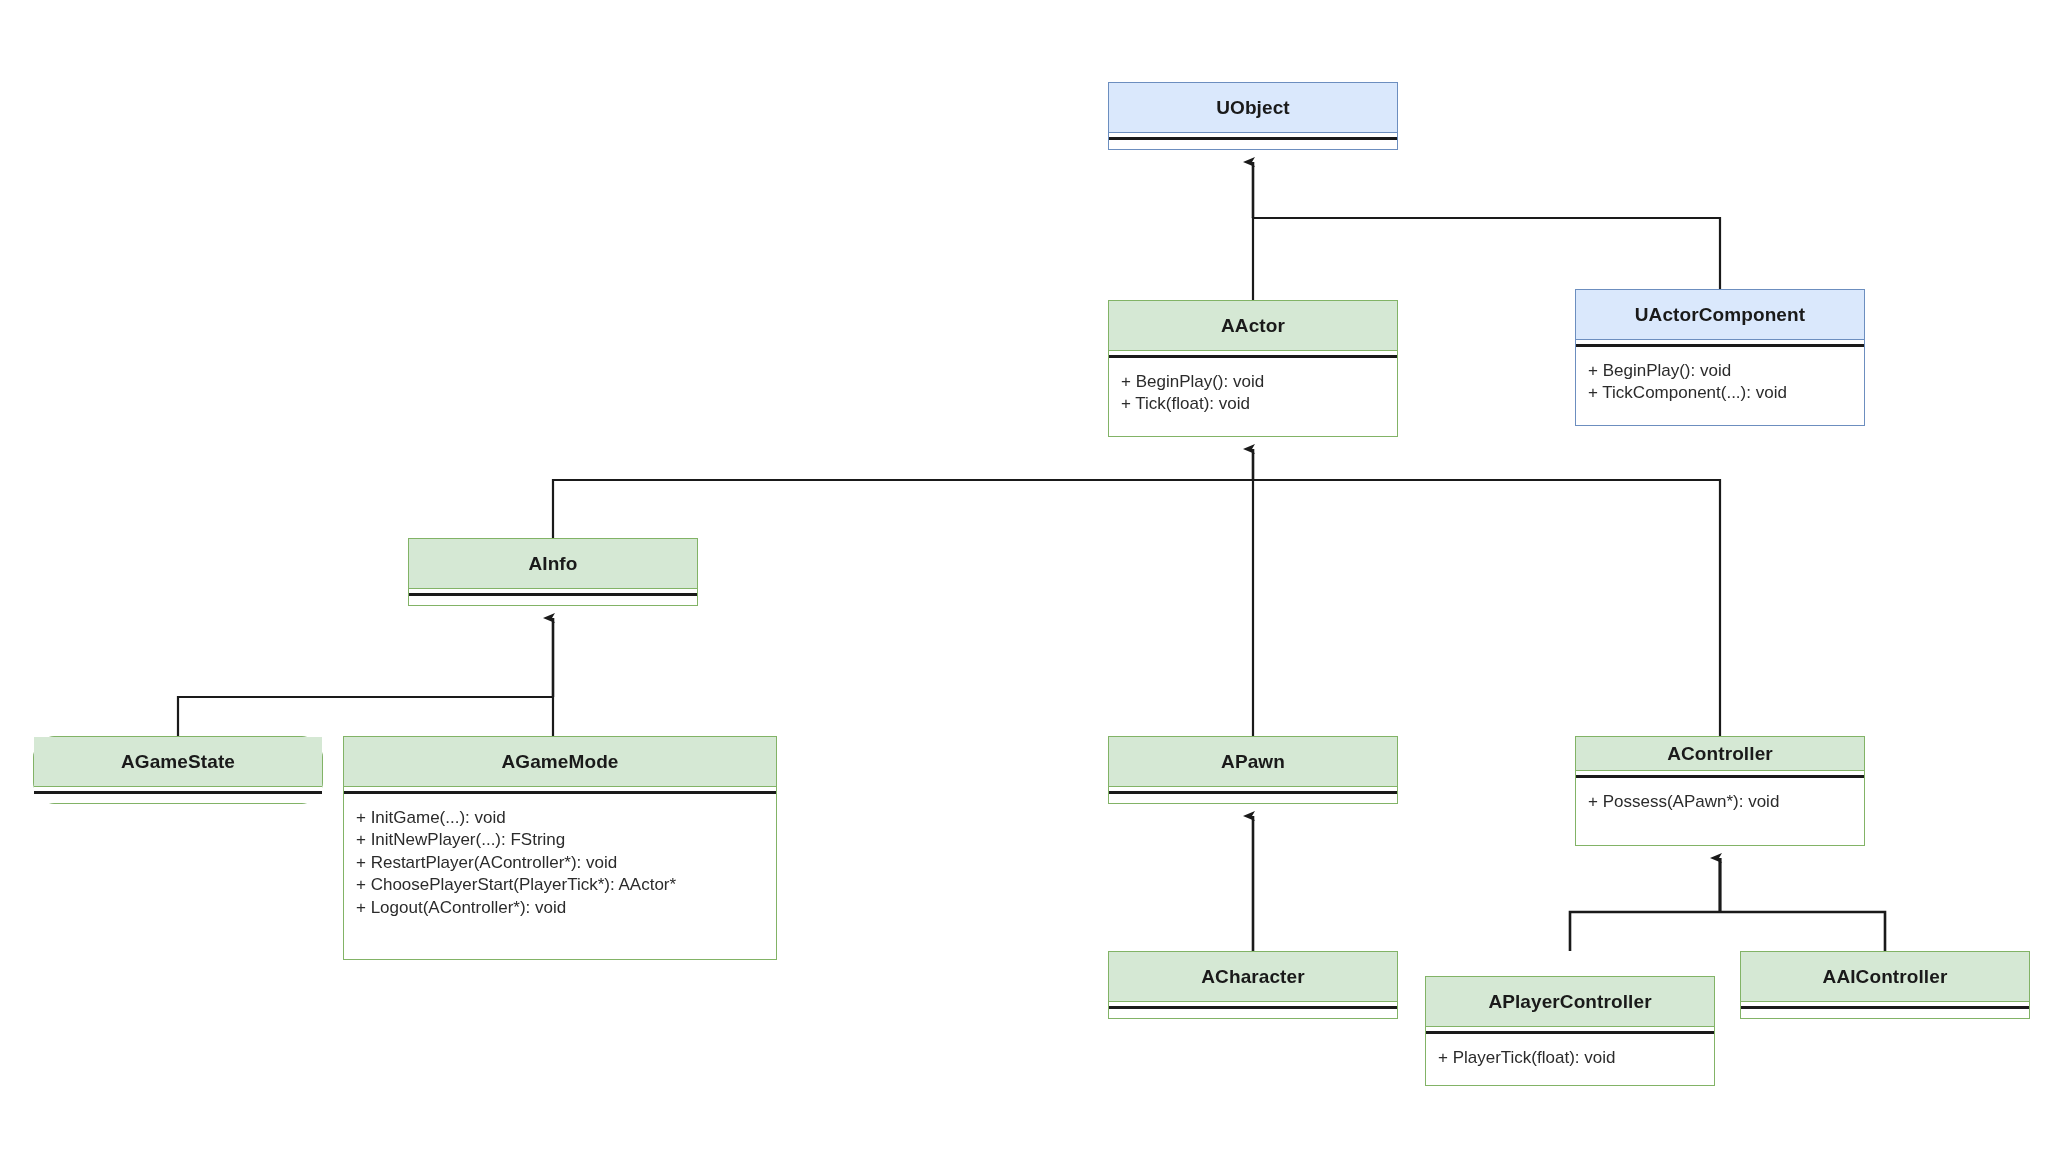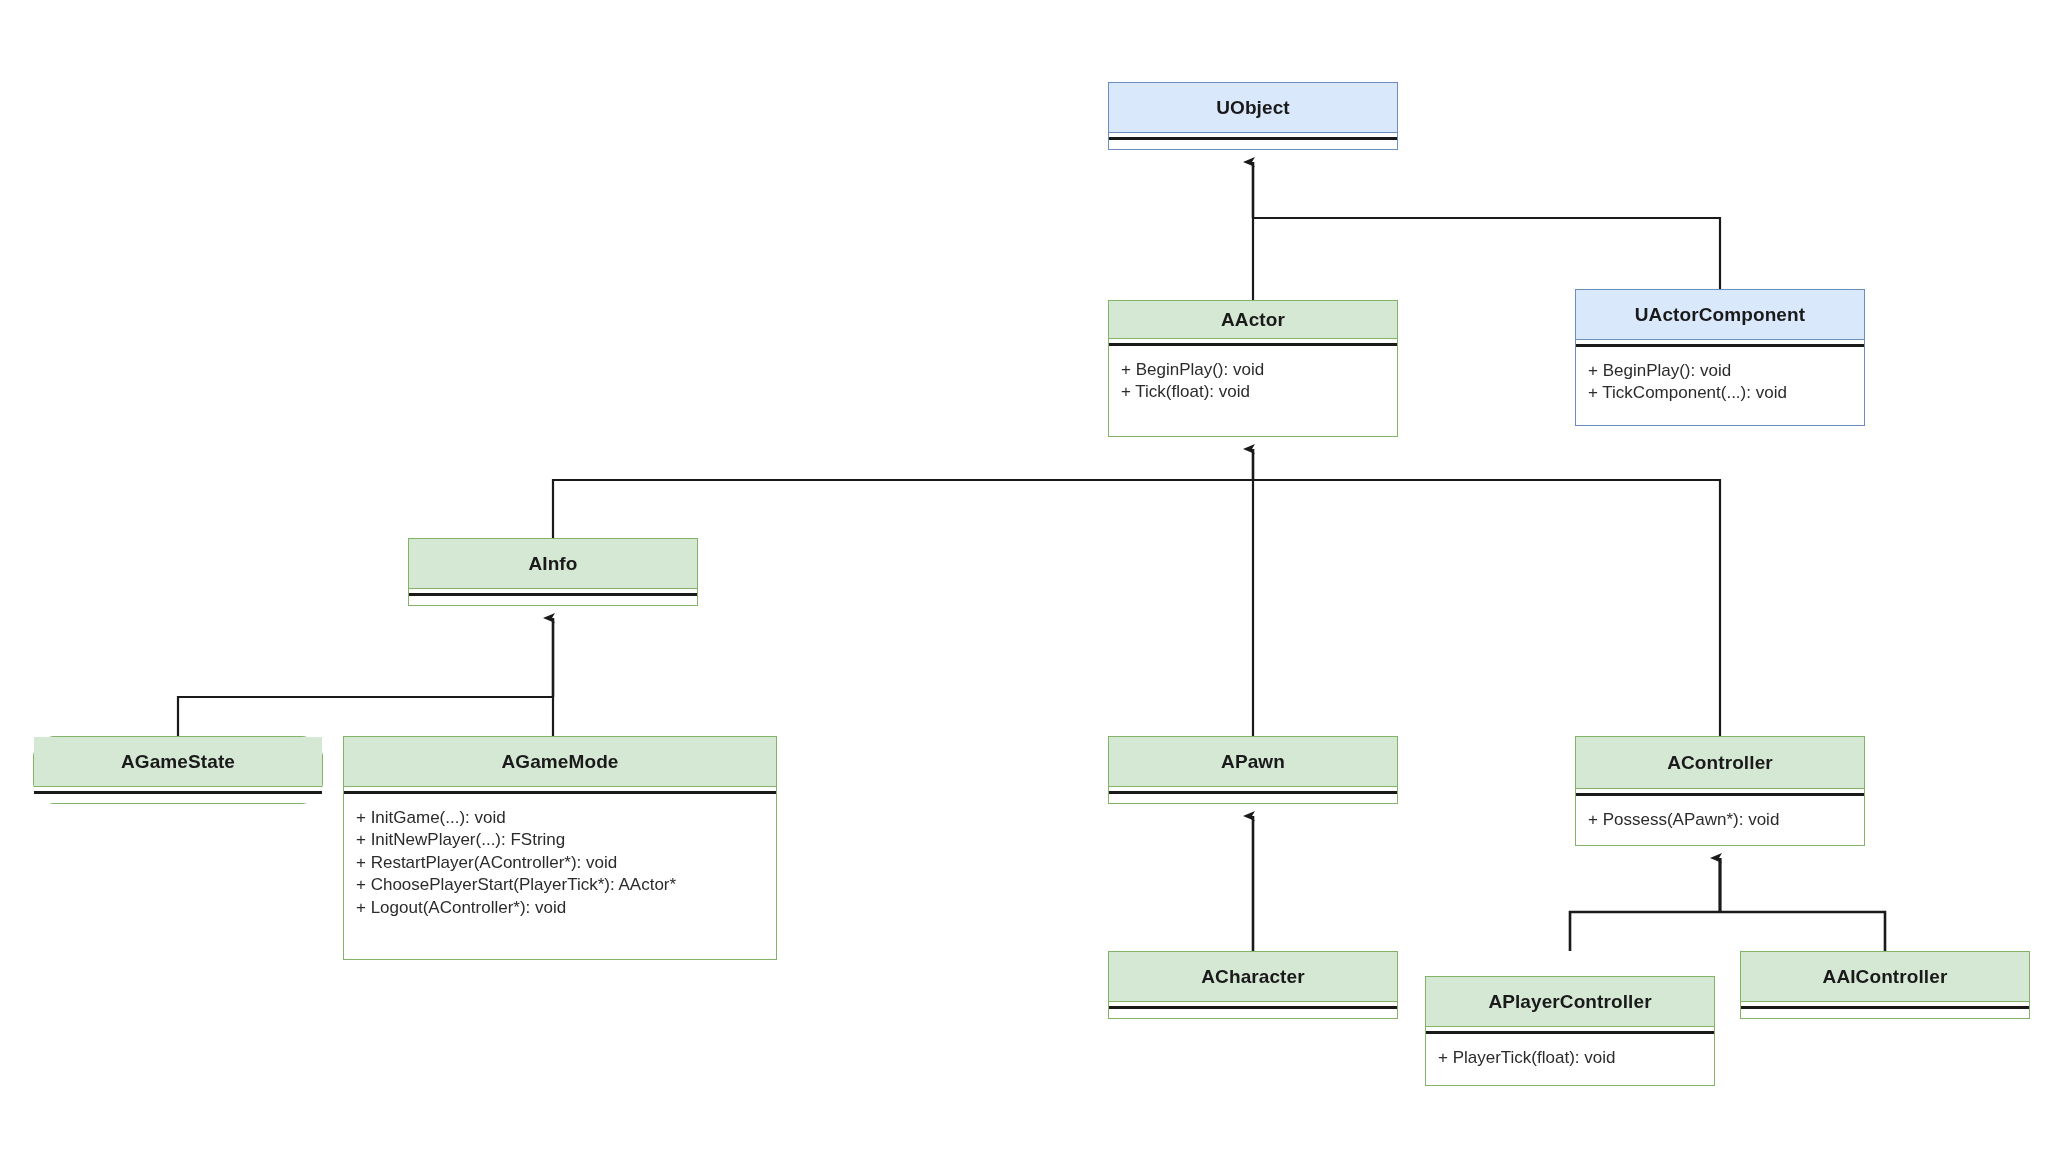--- a/index.html
+++ b/index.html
@@ -129,21 +129,21 @@
   </svg>
 
   <div id="class-layer">
       <div class="uml-class blue" style="left: 1108px; top: 82px; width: 290px; height: 68px;">
         <div class="uml-title" style="height: 50px;">UObject</div>
         <div class="uml-gap"></div>
         <div class="uml-sep"></div>
         <div class="uml-body empty"></div>
       </div>
       <div class="uml-class" style="left: 1108px; top: 300px; width: 290px; height: 137px;">
-        <div class="uml-title" style="height: 38px;">AActor</div>
+        <div class="uml-title" style="height: 50px;">AActor</div>
         <div class="uml-gap"></div>
         <div class="uml-sep"></div>
         <div class="uml-body">
           <div class="uml-member">+ BeginPlay(): void</div>
           <div class="uml-member">+ Tick(float): void</div>
         </div>
       </div>
       <div class="uml-class blue" style="left: 1575px; top: 289px; width: 290px; height: 137px;">
         <div class="uml-title" style="height: 50px;">UActorComponent</div>
         <div class="uml-gap"></div>
@@ -177,21 +177,21 @@
           <div class="uml-member">+ Logout(AController*): void</div>
         </div>
       </div>
       <div class="uml-class" style="left: 1108px; top: 736px; width: 290px; height: 68px;">
         <div class="uml-title" style="height: 50px;">APawn</div>
         <div class="uml-gap"></div>
         <div class="uml-sep"></div>
         <div class="uml-body empty"></div>
       </div>
       <div class="uml-class" style="left: 1575px; top: 736px; width: 290px; height: 110px;">
-        <div class="uml-title" style="height: 52px;">AController</div>
+        <div class="uml-title" style="height: 34px;">AController</div>
         <div class="uml-gap"></div>
         <div class="uml-sep"></div>
         <div class="uml-body">
           <div class="uml-member">+ Possess(APawn*): void</div>
         </div>
       </div>
       <div class="uml-class" style="left: 1108px; top: 951px; width: 290px; height: 68px;">
         <div class="uml-title" style="height: 50px;">ACharacter</div>
         <div class="uml-gap"></div>
         <div class="uml-sep"></div>

